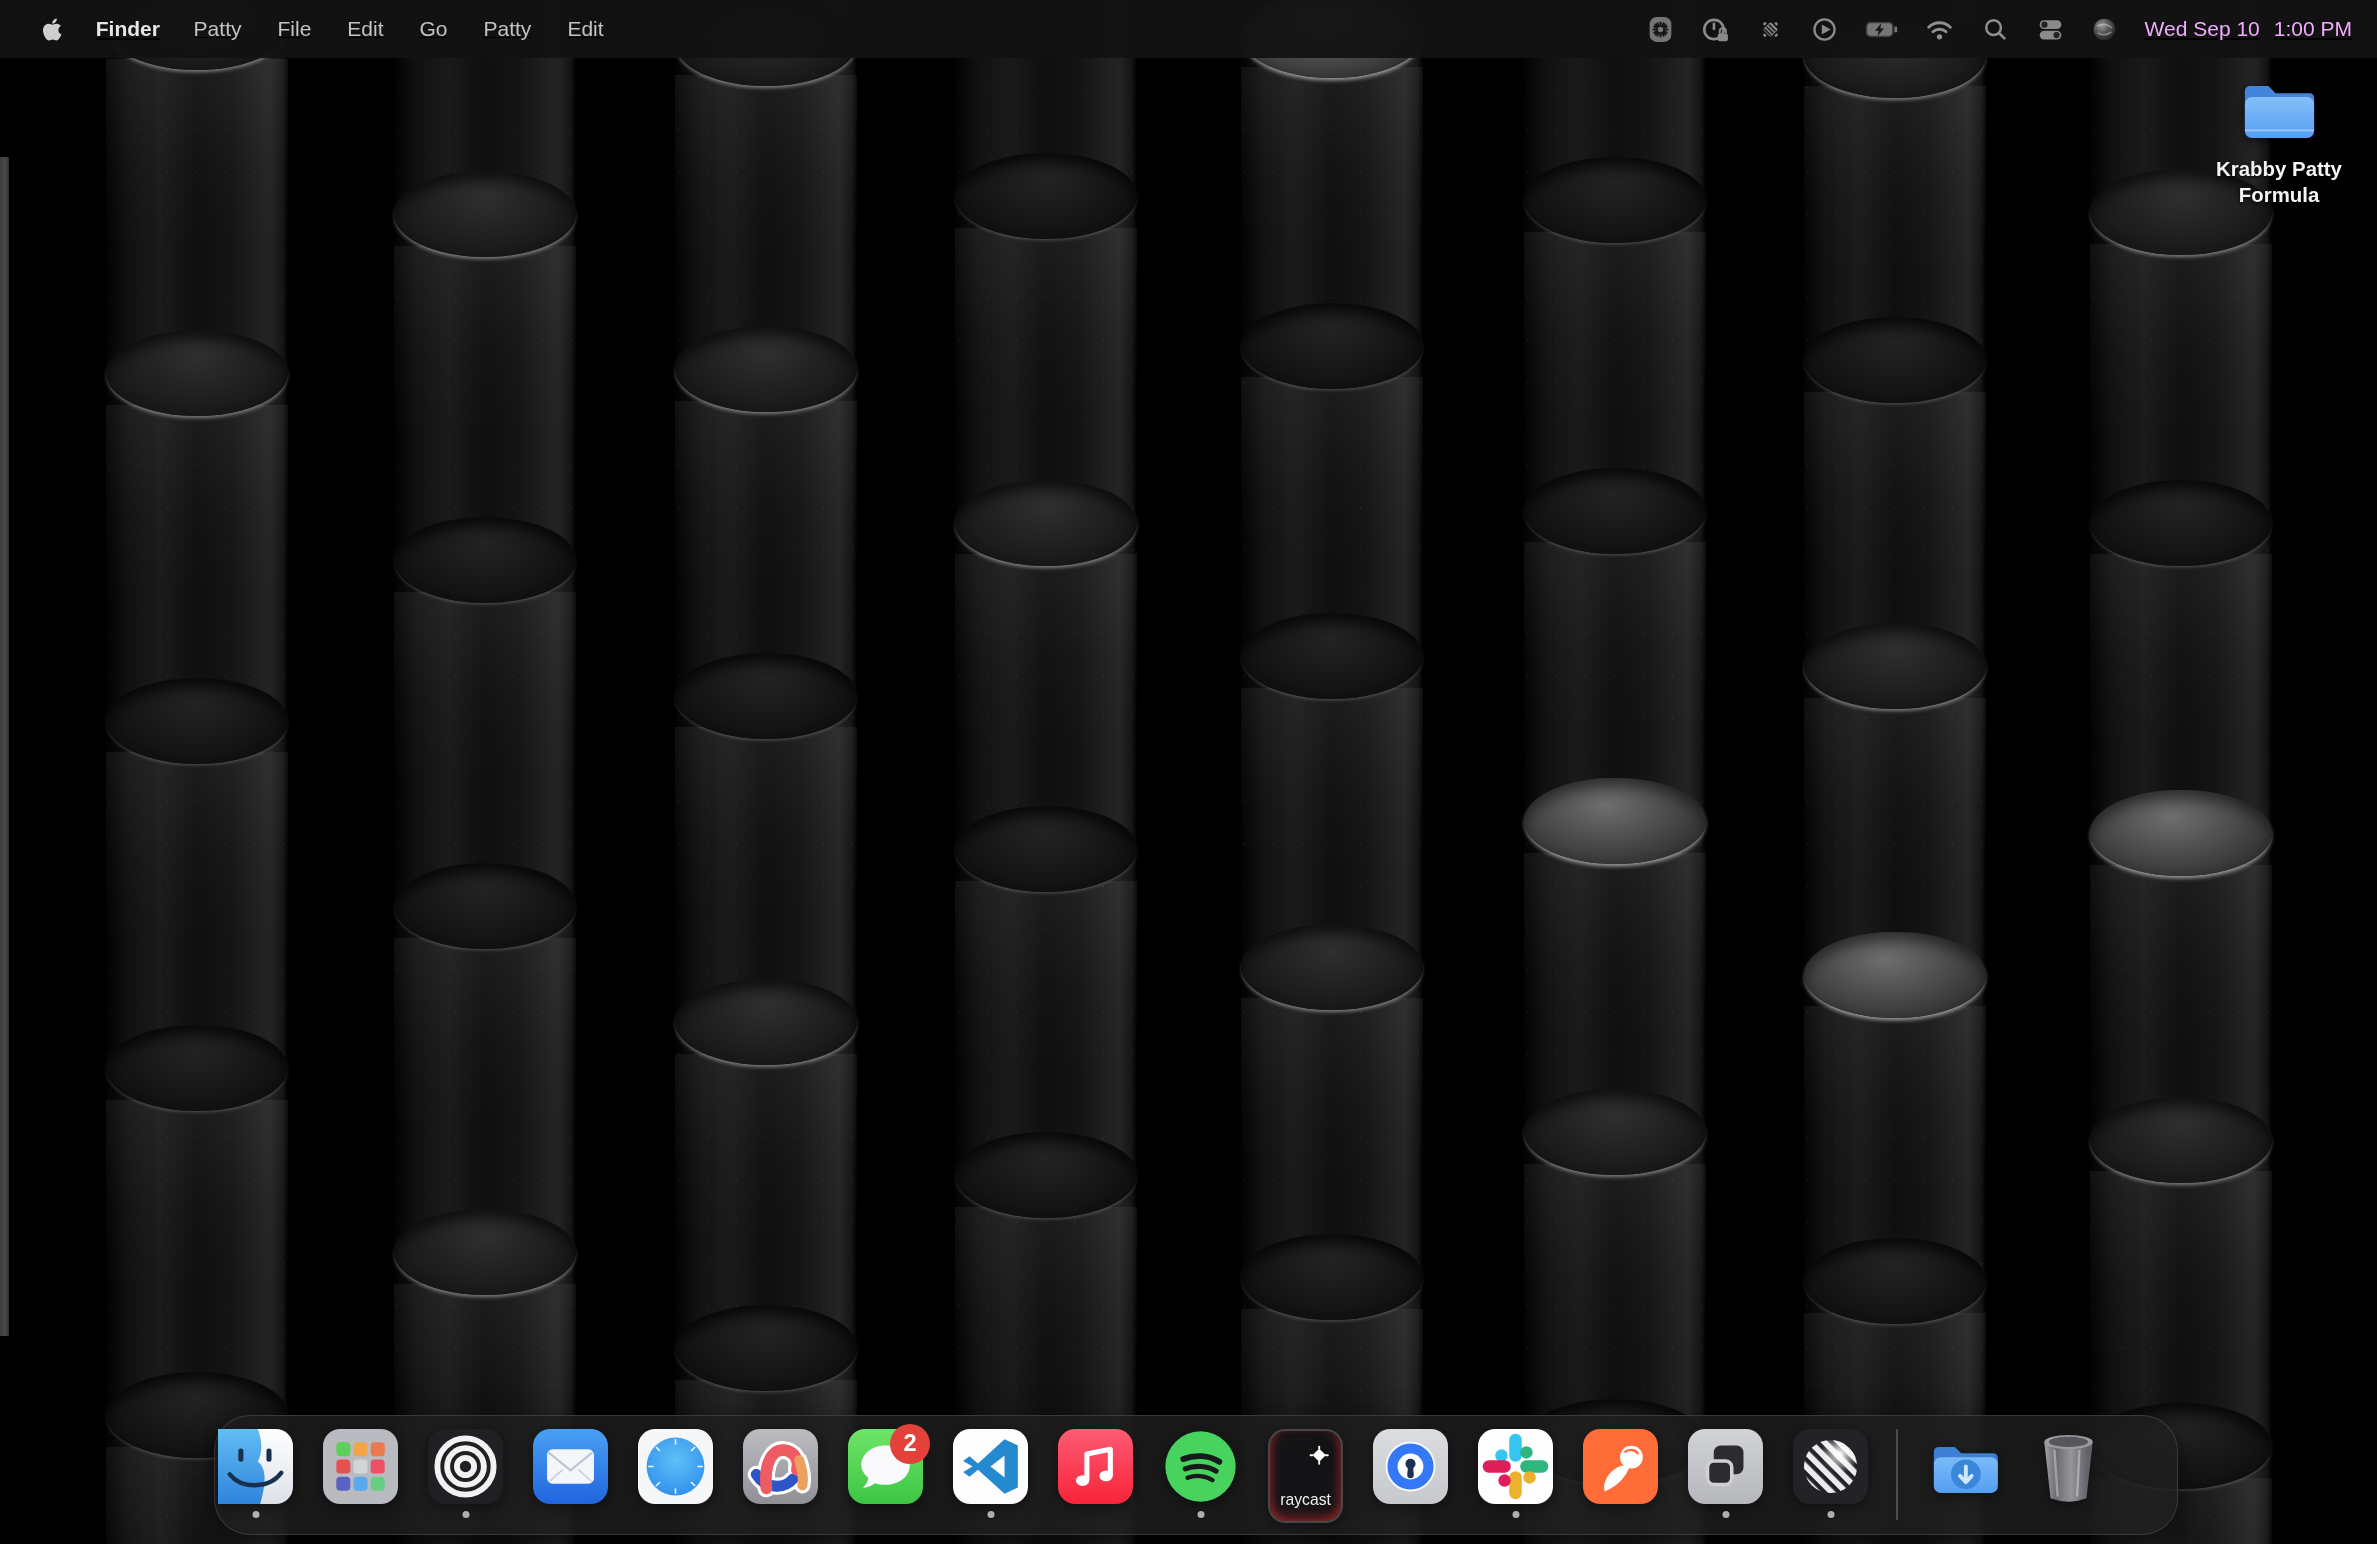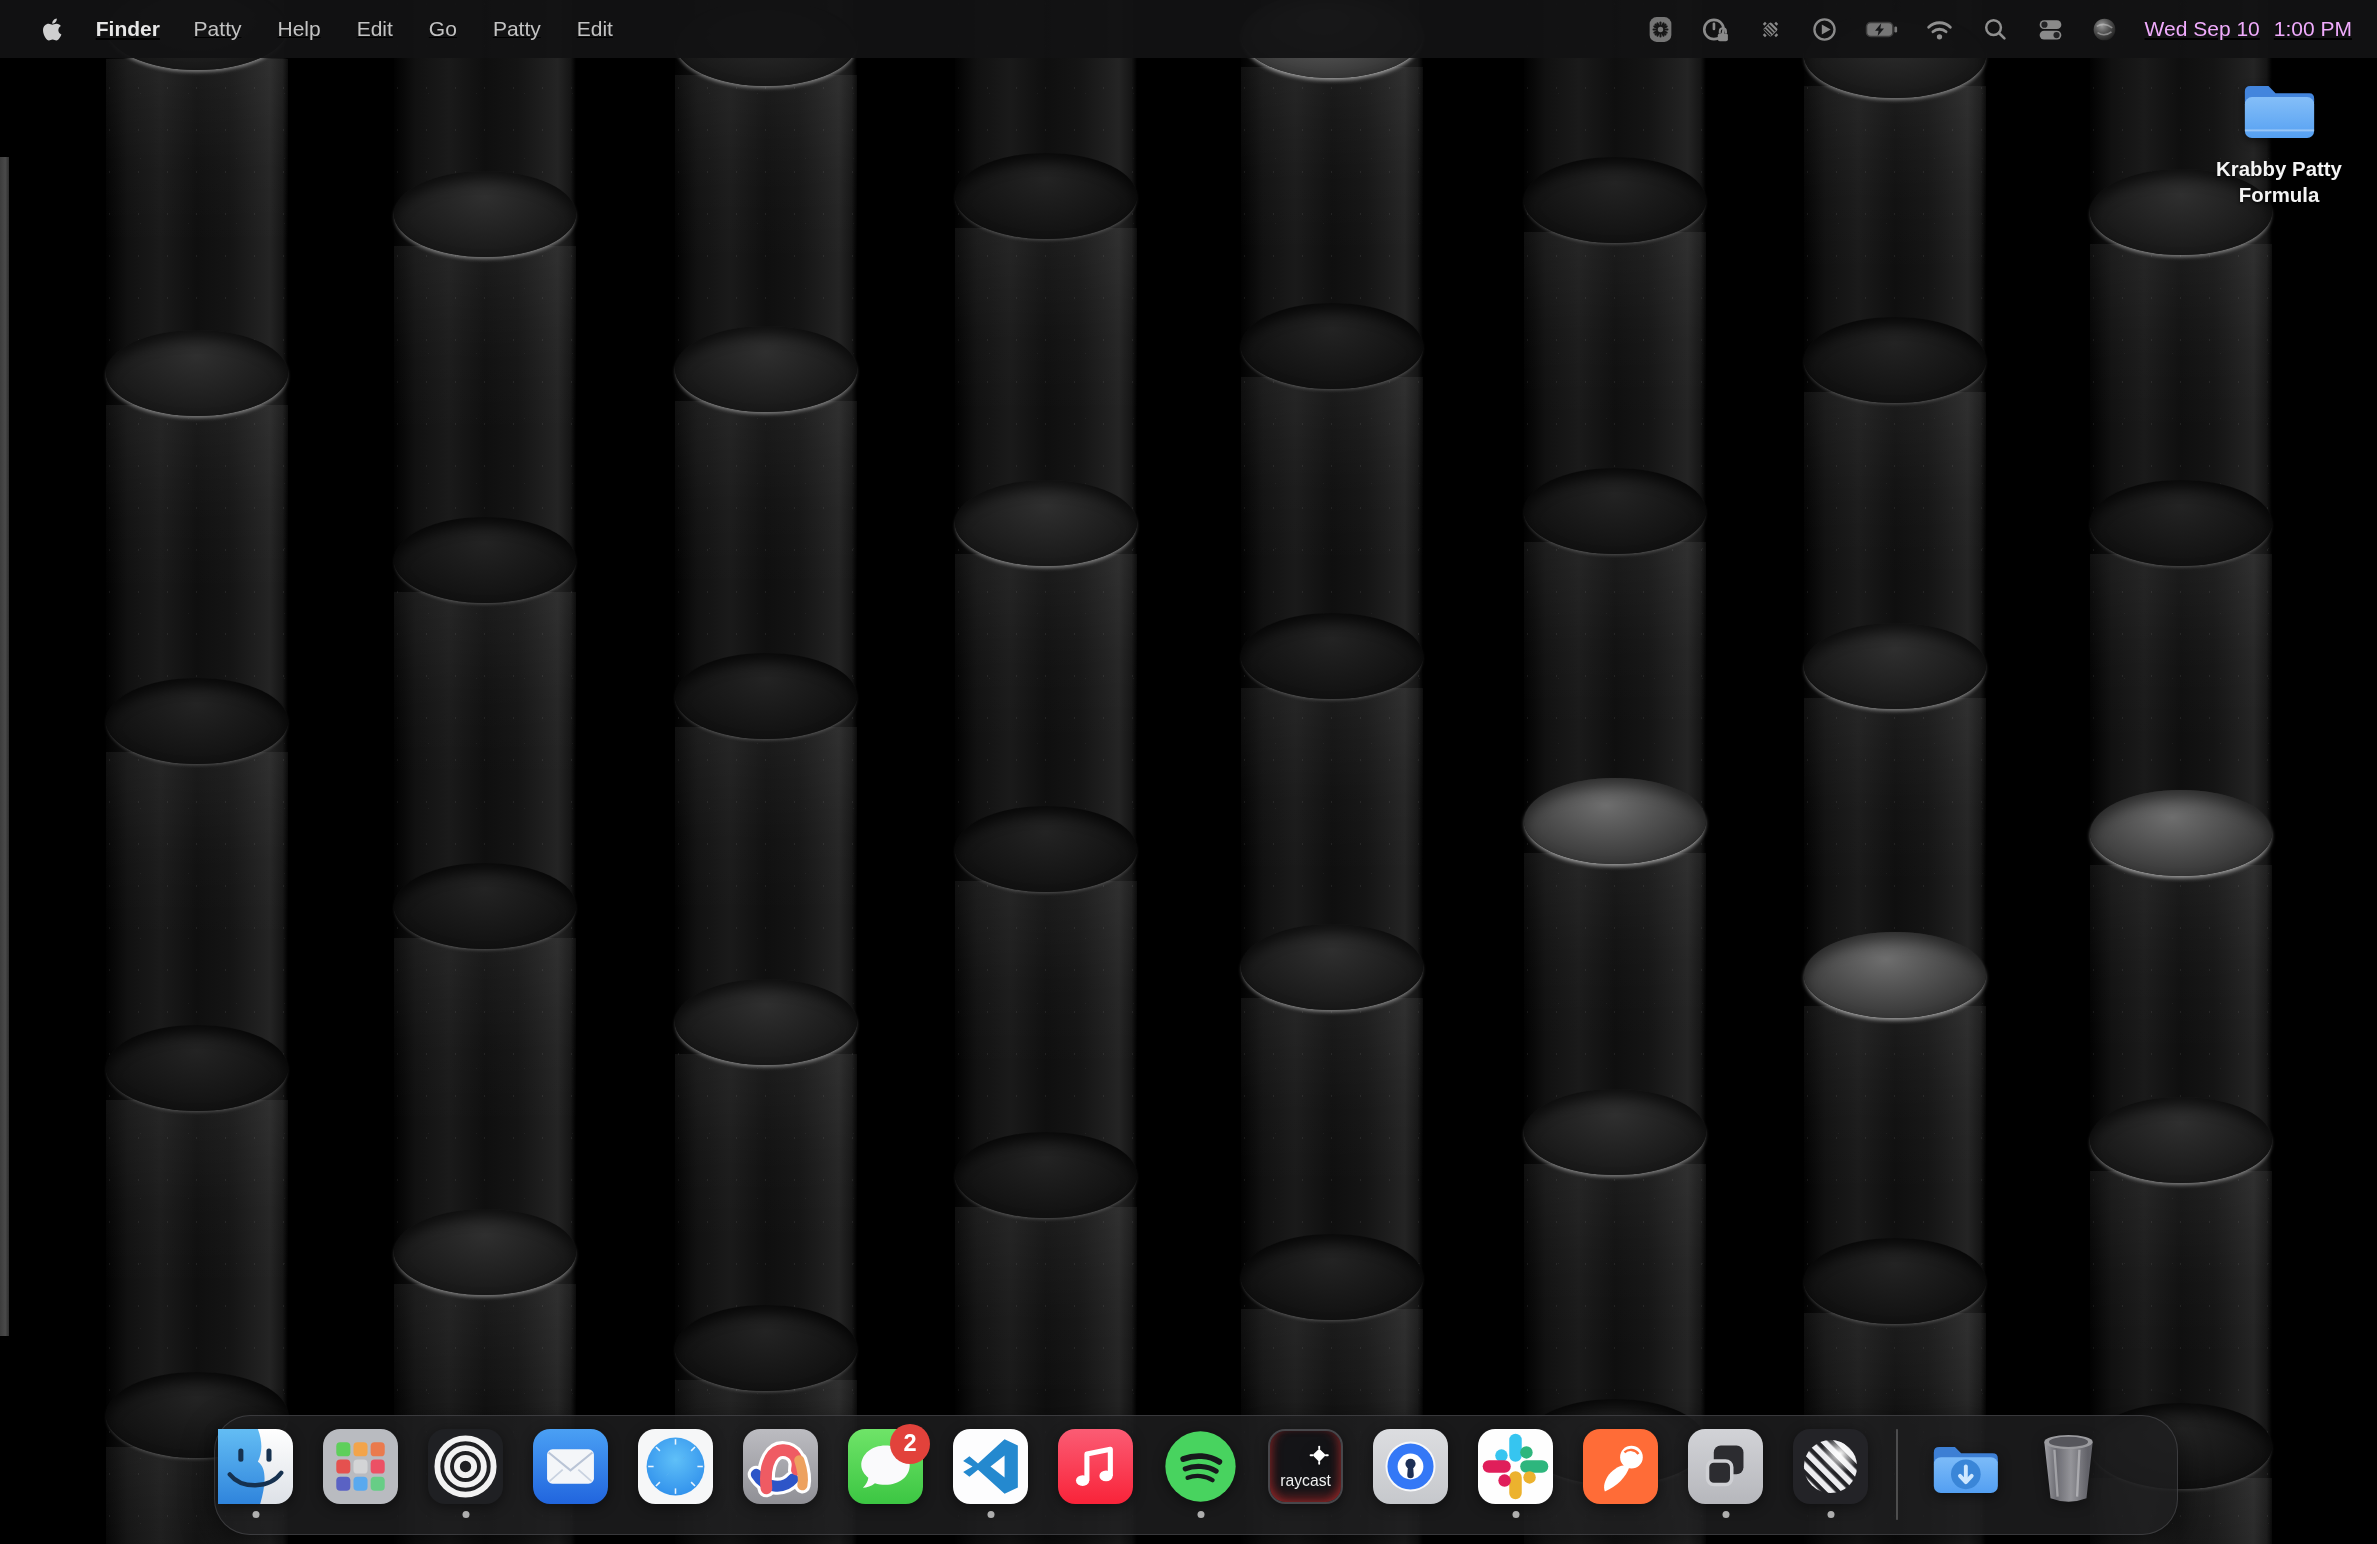--- a/index.html
+++ b/index.html
@@ -51,21 +51,21 @@
   .dock-item{position:relative;width:75px;height:75px;flex:0 0 auto;margin-right:30px;}
   .dock-item:last-child{margin-right:0;}
   .dock-item svg,.dock-icon-box{filter:drop-shadow(0 3.9px 6.3px rgba(0,0,0,.45));}
   .run-dot{position:absolute;left:50%;bottom:-13.4px;transform:translateX(-50%);
     width:7px;height:7px;border-radius:50%;background:#c9c9c9;opacity:.85;}
   .badge{position:absolute;top:-5.5px;right:-7px;width:40px;height:40px;border-radius:50%;
     background:#e2423b;color:#fff;font-size:23.6px;font-weight:700;
     display:flex;align-items:center;justify-content:center;}
   .dock-divider{width:1.6px;height:91px;background:rgba(255,255,255,.22);border-radius:0.8px;
     margin:0 28px;flex:0 0 auto;}
-  .raycast-box{position:relative;width:75px;height:75px;border-radius:17.3px;background:#141417;
+  .raycast-box{position:relative;width:75px;height:94px;border-radius:17.3px;background:#141417;
     border:2.4px solid #47474b;
     box-shadow:inset 0 -7.9px 12.6px -4.7px rgba(230,50,50,.55),inset 7.9px 0 11px -6.3px rgba(230,50,50,.4),inset -7.9px 0 11px -6.3px rgba(230,50,50,.4);}
   .raycast-label{position:absolute;left:0;right:0;bottom:12.6px;text-align:center;color:#f0f0f0;font-size:15.7px;}
   .raycast-logo{position:absolute;left:39px;top:14px;}
 </style>
 </head>
 <body>
 
 <div class="screen">
 
@@ -166,21 +166,21 @@
     </div>
 
   <div class="menubar">
     <div class="mb-left">
       <span class="mb-apple">
         <svg width="20.4" height="25" viewBox="0 0 384 512">
             <path fill="#cfcfcf" d="M318.7 268.7c-.2-36.7 16.4-64.4 50-84.8-18.8-26.9-47.2-41.7-84.7-44.6-35.5-2.7-74.3 20.7-88.5 20.7-15 0-49.4-19.7-76.4-19.7C63.3 141.2 4 184.8 4 273.5q0 39.3 14.4 81.2c12.8 36.7 59 126.7 107.2 125.2 25.2-.6 43-17.9 75.8-17.9 31.8 0 48.3 17.9 76.4 17.9 48.6-.7 90.4-82.5 102.6-119.3-65.2-30.7-61.7-90-61.7-91.9zm-56.6-164.2c27.3-32.4 24.8-61.9 24-72.5-24.1 1.4-52 16.4-67.9 34.9-17.5 19.8-27.8 44.3-25.6 71.9 26.1 2 49.9-11.4 69.5-34.3z"></path>
           </svg>
       </span>
       <span class="mb-app">Finder</span>
-      <span id="menus"><span class="mb-item">Patty</span><span class="mb-item">Help</span><span class="mb-item">Edit</span><span class="mb-item">Go</span><span class="mb-item">Patty</span><span class="mb-item">Edit</span></span>
+      <span id="menus"><span class="mb-item">Patty</span><span class="mb-item">File</span><span class="mb-item">Edit</span><span class="mb-item">Go</span><span class="mb-item">Patty</span><span class="mb-item">Edit</span></span>
     </div>
 
     <div class="mb-right">
       <span class="status-icon">
         <svg width="31" height="31" viewBox="0 0 40 40">
           <rect x="6" y="4" width="28" height="32" rx="9" fill="#757575"></rect>
           <g stroke="#161616" stroke-width="2.6" stroke-linecap="round">
             <line x1="20" y1="11" x2="20" y2="29"></line>
               <line x1="11" y1="20" x2="29" y2="20"></line>
             <line x1="13.6" y1="13.6" x2="26.4" y2="26.4"></line>

